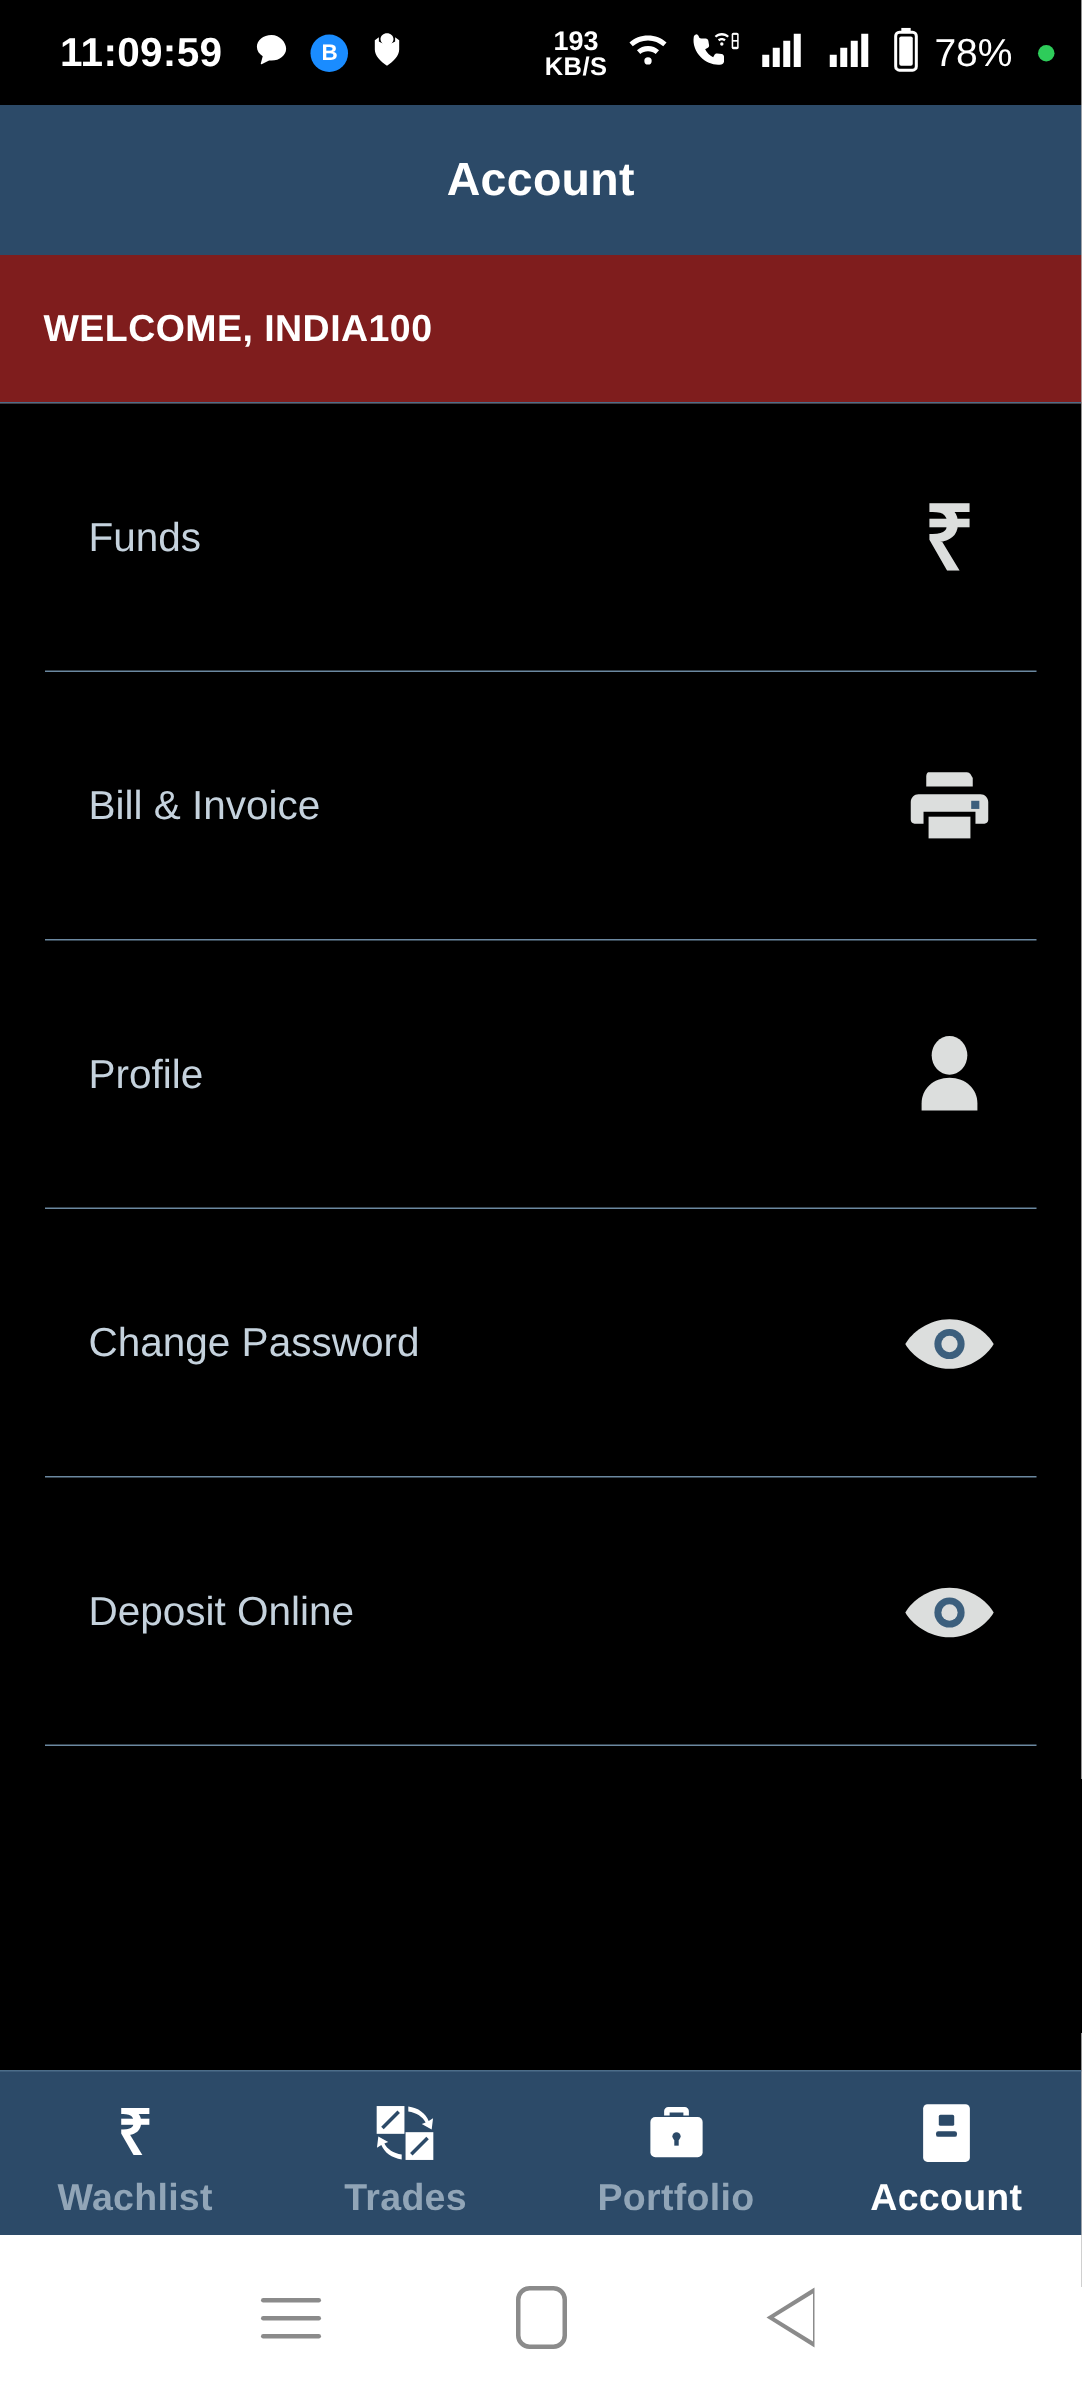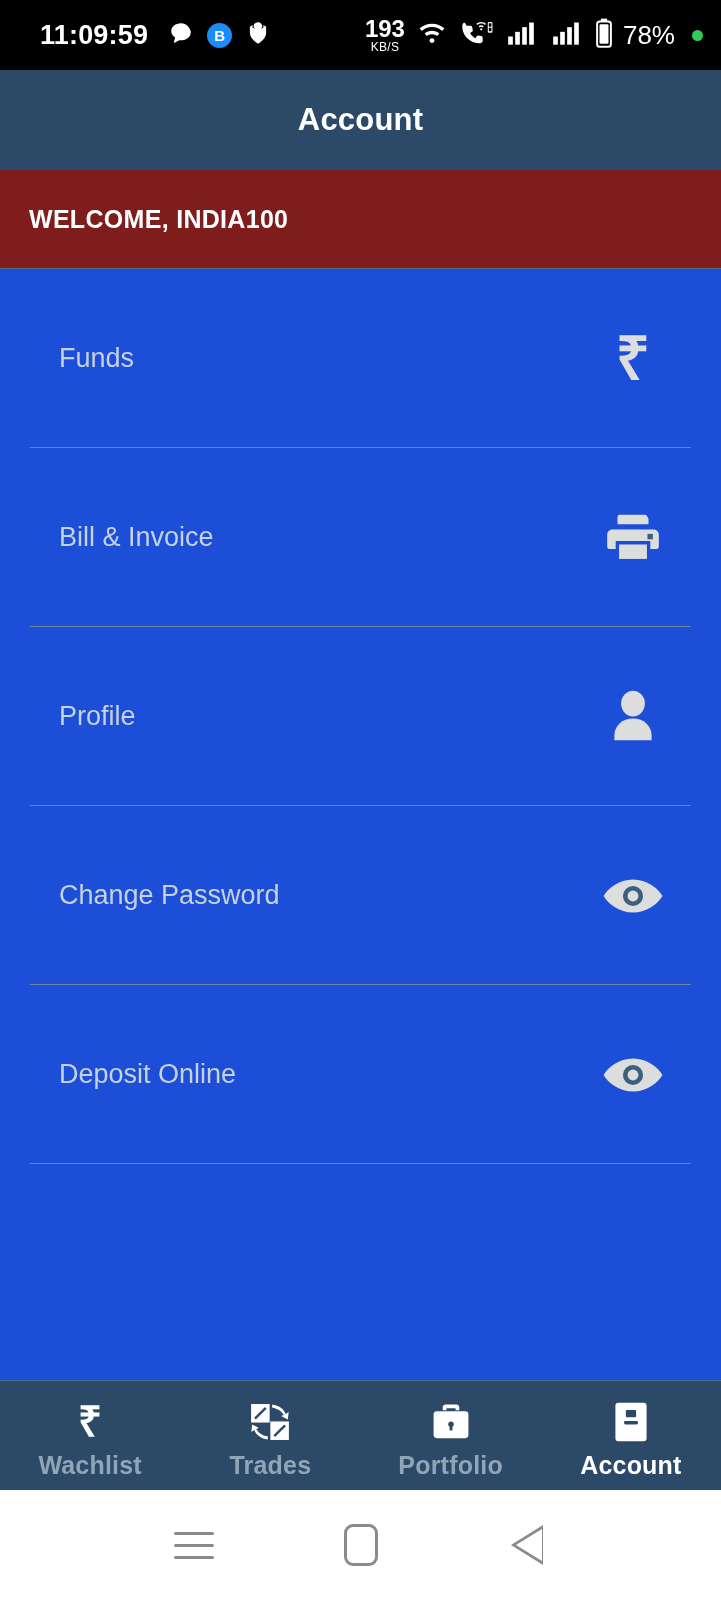--- a/index.html
+++ b/index.html
@@ -15,22 +15,22 @@
   .statusbar{
     height:70px; background:#000000; color:#ffffff;
     display:flex; align-items:center; padding:0 18px 0 40px;
     flex:0 0 70px;
   }
   .sb-clock{ font-size:27px; letter-spacing:.2px; font-weight:700; }
   .sb-left-icons{ display:flex; align-items:center; gap:13px; margin-left:20px; }
   .sb-spacer{ flex:1 1 auto; }
   .sb-right{ display:flex; align-items:center; gap:11px; }
   .netspeed{ display:flex; flex-direction:column; align-items:center; line-height:1; }
-  .netspeed .n1{ font-size:24px; font-weight:700; }
-  .netspeed .n2{ font-size:12px; font-weight:400; letter-spacing:.3px; }
+  .netspeed .n1{ font-size:18px; font-weight:700; }
+  .netspeed .n2{ font-size:17px; font-weight:700; letter-spacing:.3px; }
   .sb-batt-text{ font-size:26px; margin-left:-2px; }
   .green-dot{ width:11px; height:11px; border-radius:50%; background:#2ecc5a; margin-left:6px; }
   .ico-b{
     width:25px; height:25px; border-radius:50%; background:#1a8cff;
     color:#ffffff; font-size:15px; font-weight:700;
     display:flex; align-items:center; justify-content:center;
   }
   .ico-m{ font-size:24px; font-weight:700; line-height:1; }
 
   
@@ -42,21 +42,21 @@
 
   
   .welcome{
     flex:0 0 99px; background:#7f1d1d;
     display:flex; align-items:center; padding-left:29px;
     border-bottom:1px solid #4c6d89;
   }
   .welcome-text{ color:#ffffff; font-size:25px; font-weight:700; letter-spacing:.3px; }
 
   
-  .menu{ flex:1 1 auto; background:#1d4ed8; overflow:hidden; }
+  .menu{ flex:1 1 auto; background:#000000; overflow:hidden; }
   .menu-row{
     position:relative; height:179px;
     display:flex; align-items:center; justify-content:space-between;
     padding:0 56px 0 59px;
   }
   .menu-row::after{
     content:""; position:absolute; left:30px; right:30px; bottom:0;
     height:1px; background:#6b88a0;
   }
   .menu-label{ color:#c5d2dd; font-size:27px; font-weight:400; }

